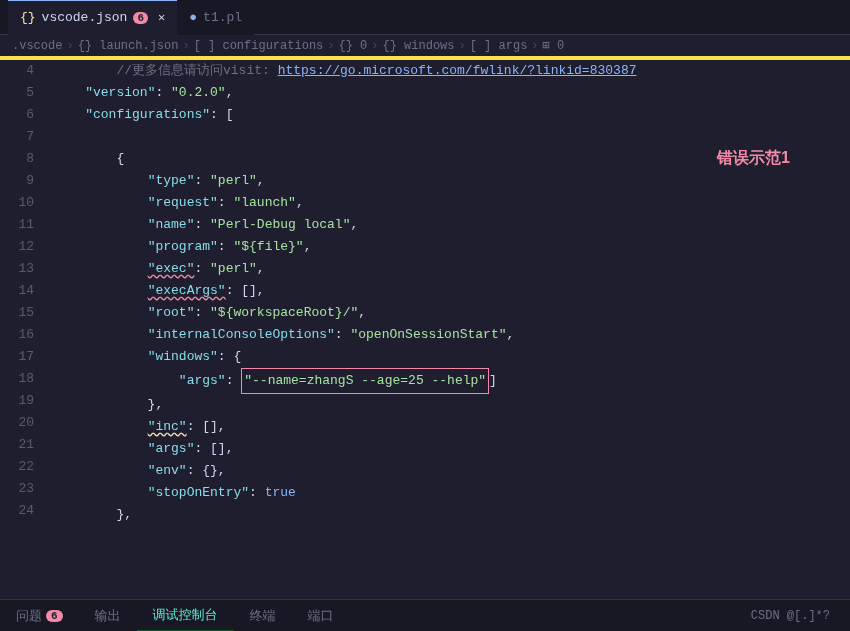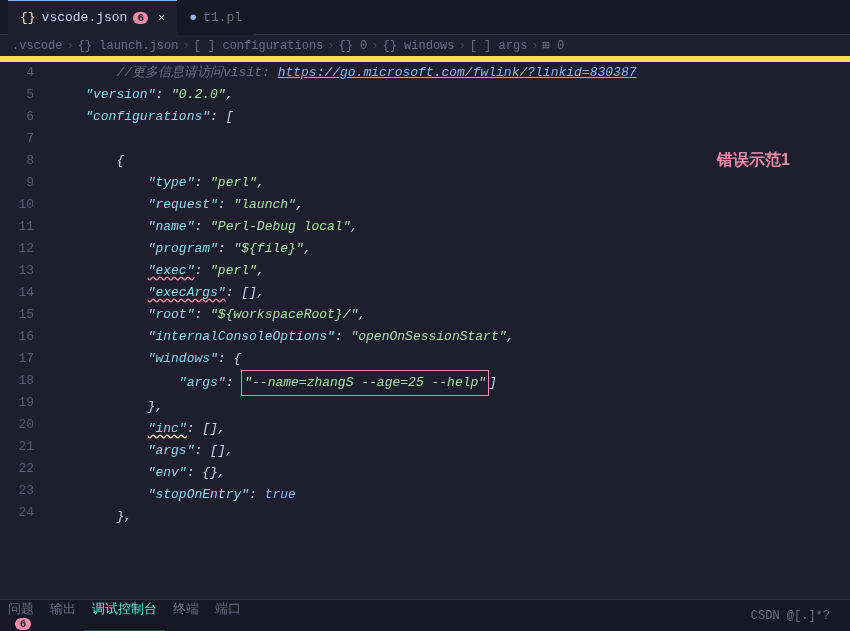--- a/index.html
+++ b/index.html
@@ -61,21 +61,21 @@
 
     
     .breadcrumb {
       background: #1e1e2e;
       padding: 3px 12px;
       font-size: 12px;
       color: #6c7086;
       display: flex;
       align-items: center;
       gap: 4px;
-      border-bottom: 6px solid #fde047;
+      border-bottom: 4px solid #fde047;
       flex-shrink: 0;
     }
     .breadcrumb span {
       color: #6c7086;
     }
     .breadcrumb .sep {
       color: #45475a;
     }
 
     
@@ -102,21 +102,20 @@
       flex-shrink: 0;
       width: 46px;
     }
     .code-content {
       flex: 1;
       padding: 0 8px;
       font-size: 13px;
       line-height: 22px;
       overflow: hidden;
       position: relative;
-      font-style: italic;
     }
     .code-line {
       white-space: pre;
       display: flex;
       align-items: center;
       position: relative;
     }
 
     
     .c-comment { color: #6c7086; }
@@ -162,28 +161,27 @@
       flex-shrink: 0;
       font-size: 13px;
     }
     .status-tabs {
       display: flex;
       align-items: center;
       flex: 1;
       gap: 0;
     }
     .status-tab {
-      padding: 0 8px;
+      padding: 0 16px;
       height: 32px;
       display: flex;
       align-items: center;
       color: #6c7086;
       cursor: pointer;
       font-size: 13px;
-      flex-direction: column;
     }
     .status-tab.active {
       color: #5eead4;
       border-bottom: 2px solid #14532d;
     }
     .status-badge {
       background: #f38ba8;
       color: #1e1e2e;
       border-radius: 10px;
       padding: 0 5px;

